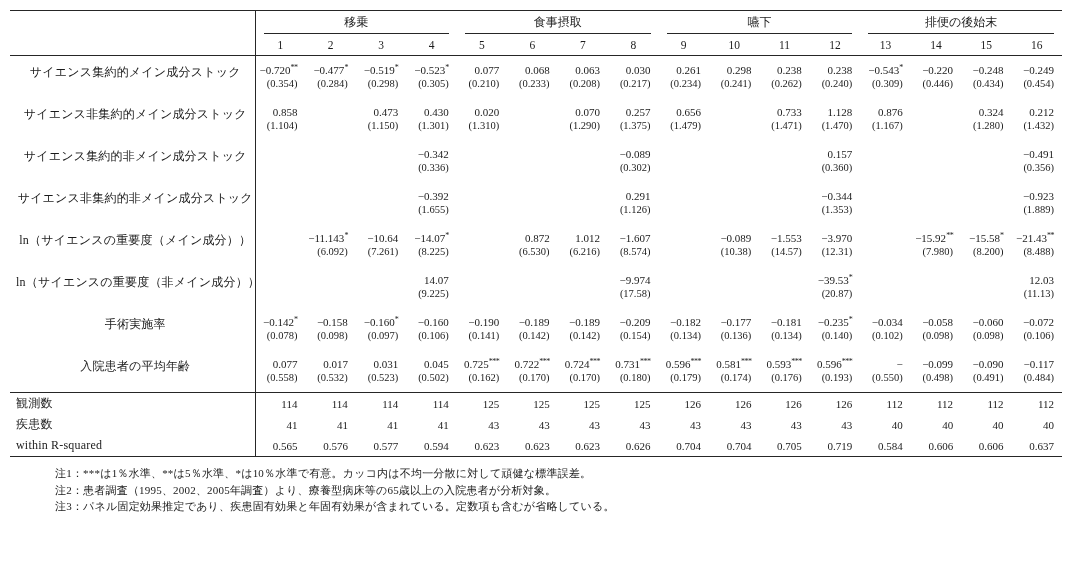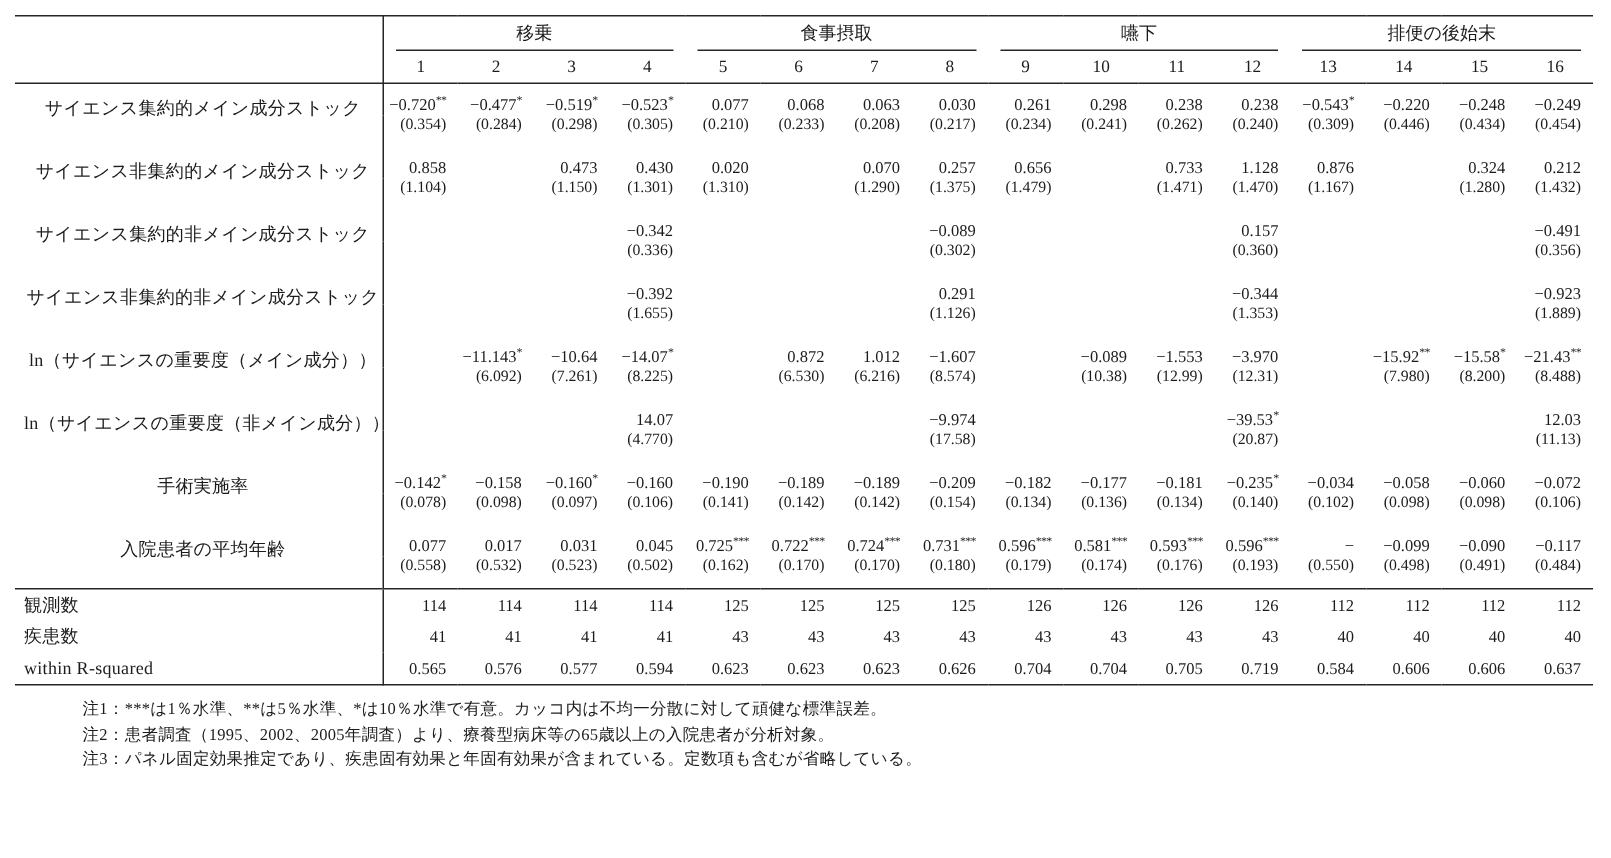--- a/index.html
+++ b/index.html
@@ -280,21 +280,21 @@
           <td class="se-cell"></td>
           <td class="se-cell">(6.092)</td>
           <td class="se-cell">(7.261)</td>
           <td class="se-cell">(8.225)</td>
           <td class="se-cell"></td>
           <td class="se-cell">(6.530)</td>
           <td class="se-cell">(6.216)</td>
           <td class="se-cell">(8.574)</td>
           <td class="se-cell"></td>
           <td class="se-cell">(10.38)</td>
-          <td class="se-cell">(12.99)</td>
+          <td class="se-cell">(14.57)</td>
           <td class="se-cell">(12.31)</td>
           <td class="se-cell"></td>
           <td class="se-cell">(7.980)</td>
           <td class="se-cell">(8.200)</td>
           <td class="se-cell">(8.488)</td>
         </tr>
         <tr>
           <td class="rowlabel vline" rowspan="2">ln（サイエンスの重要度（非メイン成分））</td>
           <td class="coef-cell"></td>
           <td class="coef-cell"></td>
@@ -310,21 +310,21 @@
           <td class="coef-cell">−39.53<sup>*</sup></td>
           <td class="coef-cell"></td>
           <td class="coef-cell"></td>
           <td class="coef-cell"></td>
           <td class="coef-cell">12.03</td>
         </tr>
         <tr>
           <td class="se-cell"></td>
           <td class="se-cell"></td>
           <td class="se-cell"></td>
-          <td class="se-cell">(4.770)</td>
+          <td class="se-cell">(9.225)</td>
           <td class="se-cell"></td>
           <td class="se-cell"></td>
           <td class="se-cell"></td>
           <td class="se-cell">(17.58)</td>
           <td class="se-cell"></td>
           <td class="se-cell"></td>
           <td class="se-cell"></td>
           <td class="se-cell">(20.87)</td>
           <td class="se-cell"></td>
           <td class="se-cell"></td>

